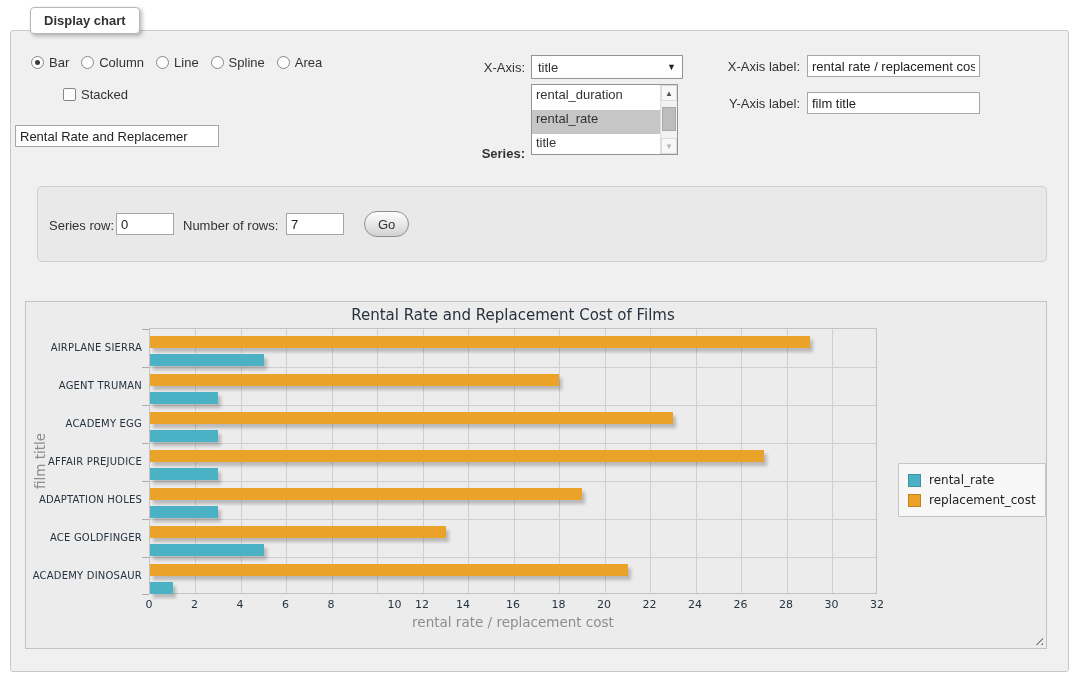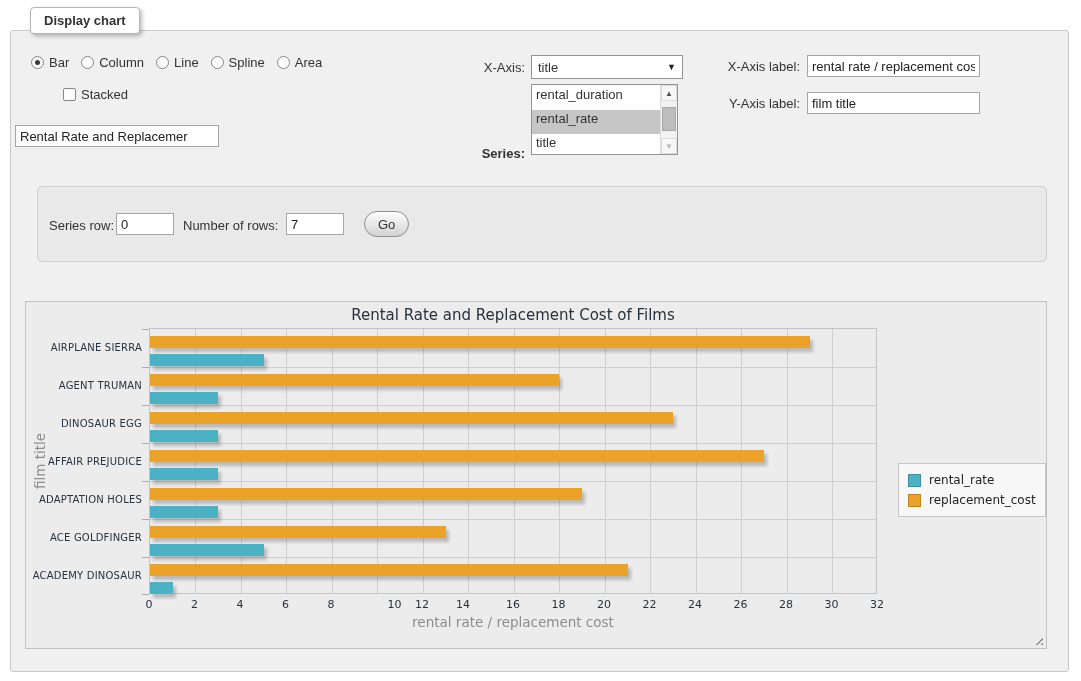--- a/index.html
+++ b/index.html
@@ -233,21 +233,21 @@
         <div class="ytickmark" style="top: 190px;"></div>
         <div class="hgrid" style="top: 227.5px;"></div>
         <div class="ytickmark" style="top: 228px;"></div>
         <div class="ytickmark" style="top: 265px;"></div>
         <div class="cat-lbl" style="top: 13px;">AIRPLANE SIERRA</div>
         <div class="bar" style="top: 7px; width: 659.522px; background: rgb(234, 162, 40);"></div>
         <div class="bar" style="top: 25px; width: 113.522px; background: rgb(75, 178, 197);"></div>
         <div class="cat-lbl" style="top: 51px;">AGENT TRUMAN</div>
         <div class="bar" style="top: 45px; width: 409.272px; background: rgb(234, 162, 40);"></div>
         <div class="bar" style="top: 63px; width: 68.0225px; background: rgb(75, 178, 197);"></div>
-        <div class="cat-lbl" style="top: 89px;">DINOSAUR EGG</div>
+        <div class="cat-lbl" style="top: 89px;">ACADEMY EGG</div>
         <div class="bar" style="top: 83px; width: 523.022px; background: rgb(234, 162, 40);"></div>
         <div class="bar" style="top: 101px; width: 68.0225px; background: rgb(75, 178, 197);"></div>
         <div class="cat-lbl" style="top: 127px;">AFFAIR PREJUDICE</div>
         <div class="bar" style="top: 121px; width: 614.022px; background: rgb(234, 162, 40);"></div>
         <div class="bar" style="top: 139px; width: 68.0225px; background: rgb(75, 178, 197);"></div>
         <div class="cat-lbl" style="top: 165px;">ADAPTATION HOLES</div>
         <div class="bar" style="top: 159px; width: 432.022px; background: rgb(234, 162, 40);"></div>
         <div class="bar" style="top: 177px; width: 68.0225px; background: rgb(75, 178, 197);"></div>
         <div class="cat-lbl" style="top: 203px;">ACE GOLDFINGER</div>
         <div class="bar" style="top: 197px; width: 295.522px; background: rgb(234, 162, 40);"></div>

